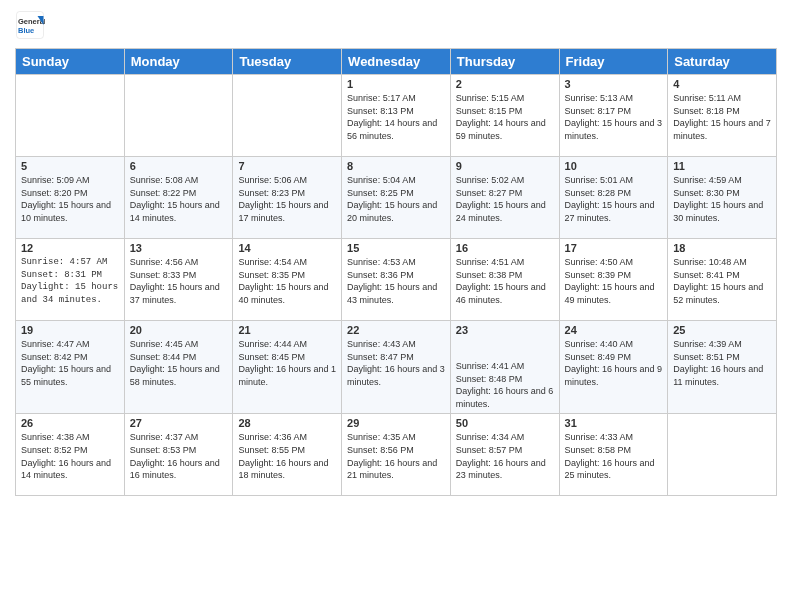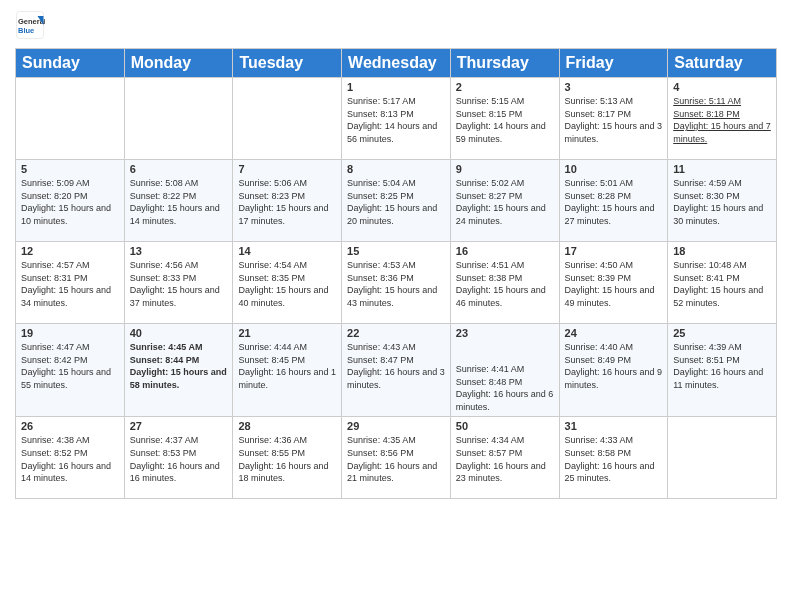--- a/index.html
+++ b/index.html
@@ -45,21 +45,21 @@
       margin-top: 2px;
     }
     .calendar-table {
       width: 100%;
       border-collapse: collapse;
       table-layout: fixed;
     }
     .calendar-table th {
       background-color: #2e7dd1;
       color: white;
-      font-size: 16px;
+      font-size: 13px;
       font-weight: bold;
       text-align: left;
       padding: 5px 6px;
       border: 1px solid #ccc;
     }
     .calendar-table td {
       border: 1px solid #ccc;
       vertical-align: top;
       padding: 3px 5px;
       font-size: 9.5px;
@@ -137,21 +137,21 @@
 Daylight: 14 hours and 59 minutes.</div>
           </td>
           <td>
             <span class="day-num">3</span>
             <div class="cell-text" style="white-space: pre-line;">Sunrise: 5:13 AM
 Sunset: 8:17 PM
 Daylight: 15 hours and 3 minutes.</div>
           </td>
           <td>
             <span class="day-num">4</span>
-            <div class="cell-text" style="white-space: pre-line; text-decoration: underline;">Sunrise: 5:11 AM
+            <div class="cell-text" style="white-space: pre-line;">Sunrise: 5:11 AM
 Sunset: 8:18 PM
 Daylight: 15 hours and 7 minutes.</div>
           </td>
         </tr>
         <tr>
           <td>
             <span class="day-num">5</span>
             <div class="cell-text" style="white-space: pre-line;">Sunrise: 5:09 AM
 Sunset: 8:20 PM
 Daylight: 15 hours and 10 minutes.</div>
@@ -189,21 +189,21 @@
           <td>
             <span class="day-num">11</span>
             <div class="cell-text" style="white-space: pre-line;">Sunrise: 4:59 AM
 Sunset: 8:30 PM
 Daylight: 15 hours and 30 minutes.</div>
           </td>
         </tr>
         <tr>
           <td>
             <span class="day-num">12</span>
-            <div class="cell-text" style="white-space: pre-line;">Sunrise: 4:57 AM
+            <div class="cell-text" style="white-space: pre-line; font-family: Liberation Mono, monospace;">Sunrise: 4:57 AM
 Sunset: 8:31 PM
 Daylight: 15 hours and 34 minutes.</div>
           </td>
           <td>
             <span class="day-num">13</span>
             <div class="cell-text" style="white-space: pre-line;">Sunrise: 4:56 AM
 Sunset: 8:33 PM
 Daylight: 15 hours and 37 minutes.</div>
           </td>
           <td>
@@ -238,22 +238,22 @@
           </td>
         </tr>
         <tr>
           <td>
             <span class="day-num">19</span>
             <div class="cell-text" style="white-space: pre-line;">Sunrise: 4:47 AM
 Sunset: 8:42 PM
 Daylight: 15 hours and 55 minutes.</div>
           </td>
           <td>
-            <span class="day-num">40</span>
-            <div class="cell-text" style="white-space: pre-line; font-weight: bold;">Sunrise: 4:45 AM
+            <span class="day-num">20</span>
+            <div class="cell-text" style="white-space: pre-line;">Sunrise: 4:45 AM
 Sunset: 8:44 PM
 Daylight: 15 hours and 58 minutes.</div>
           </td>
           <td>
             <span class="day-num">21</span>
             <div class="cell-text" style="white-space: pre-line;">Sunrise: 4:44 AM
 Sunset: 8:45 PM
 Daylight: 16 hours and 1 minute.</div>
           </td>
           <td>

